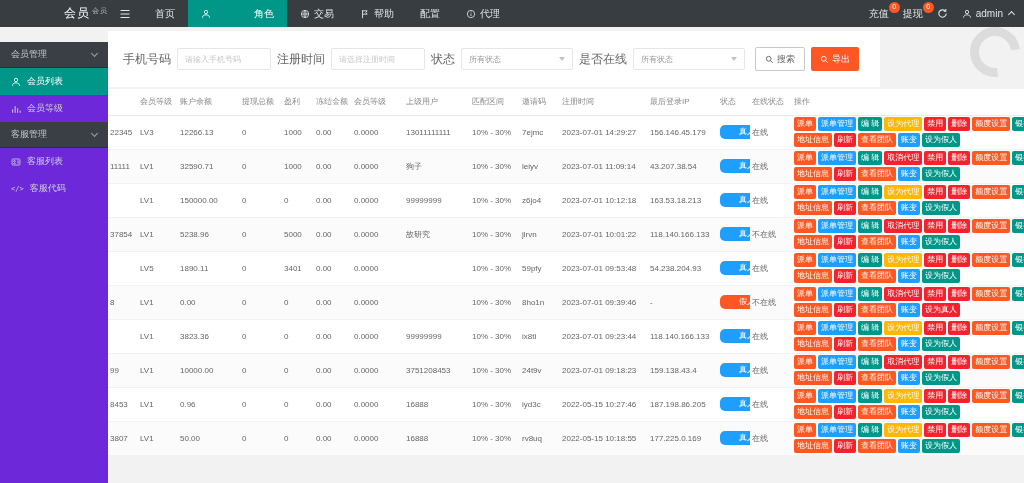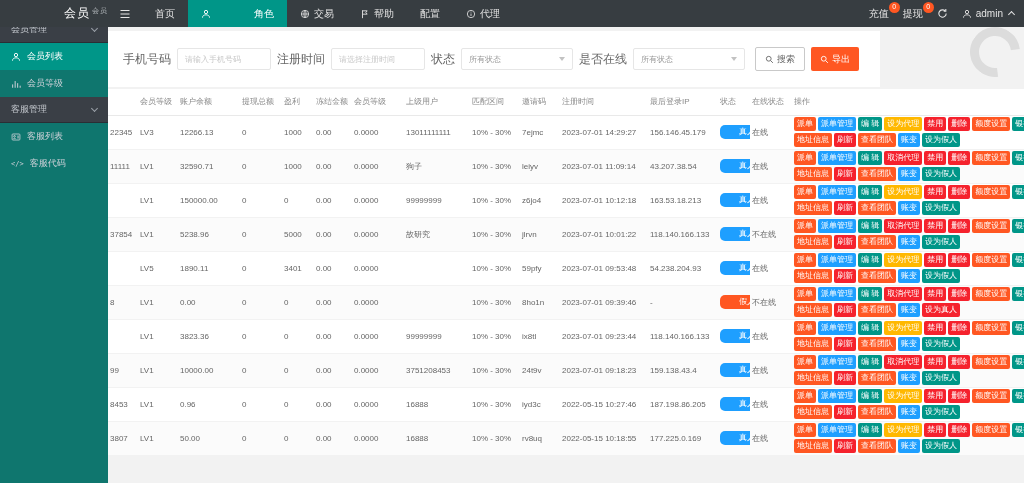--- a/index.html
+++ b/index.html
@@ -26,22 +26,22 @@
     font-size:7px; line-height:10px; min-width:11px; height:11px; text-align:center;
     border-radius:6px; padding:0 2px; }
   .nav-user { display:flex; align-items:center; gap:4px; cursor:pointer; }
   .nav-user .icon svg { width:10px; height:10px; display:block; }
   .chev-up { width:5px; height:5px; border-left:1px solid #e2e2e2; border-top:1px solid #e2e2e2;
     transform:rotate(45deg); margin-left:2px; margin-top:2px; }
   .refresh-btn { cursor:pointer; display:flex; align-items:center; }
   .refresh-btn svg { width:11px; height:11px; }
 
   
-  .sidebar { position:absolute; top:17px; left:0; bottom:0; width:108px;
-    background:#0f766e; z-index:30; }
+  .sidebar { position:absolute; top:42px; left:0; bottom:0; width:108px;
+    background:#6d28d9; z-index:30; }
   .side-group { height:26px; display:flex; align-items:center; justify-content:space-between;
     padding:0 11px; color:#c3c7cd; font-size:9px; background:#3a3f46; cursor:pointer;
     border-bottom:1px solid #2a2e34; }
   .chev { width:5px; height:5px; border-right:1px solid #9aa0a8; border-bottom:1px solid #9aa0a8;
     transform:rotate(45deg); margin-top:-3px; }
   .side-item { height:27px; display:flex; align-items:center; gap:6px; padding:0 11px;
     color:#cdd1d8; font-size:9px; cursor:pointer; }
   .side-item.active { background:#009688; color:#fff; }
   .side-item .icon svg { width:10px; height:10px; display:block; }
   .side-item .icon.code-txt { font-family:"DejaVu Sans Mono",monospace; font-size:7px; }

